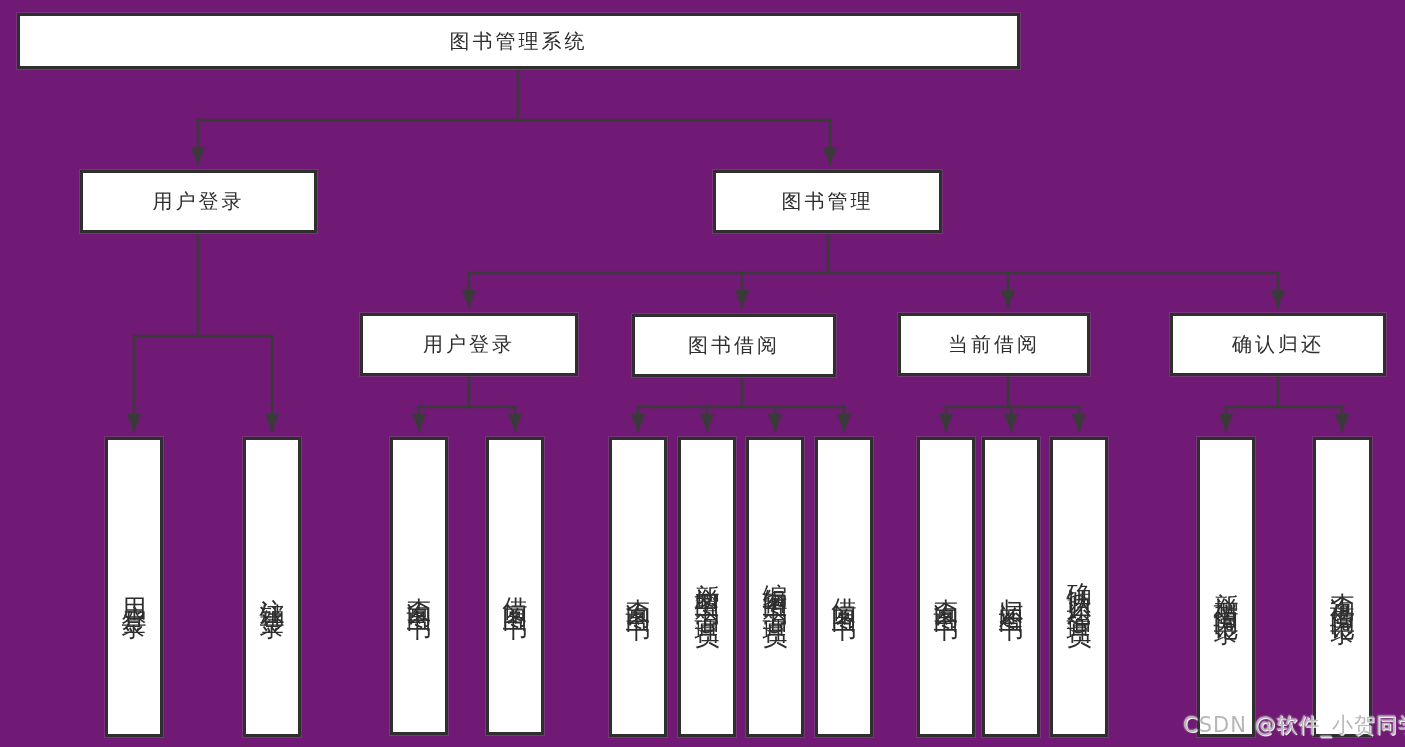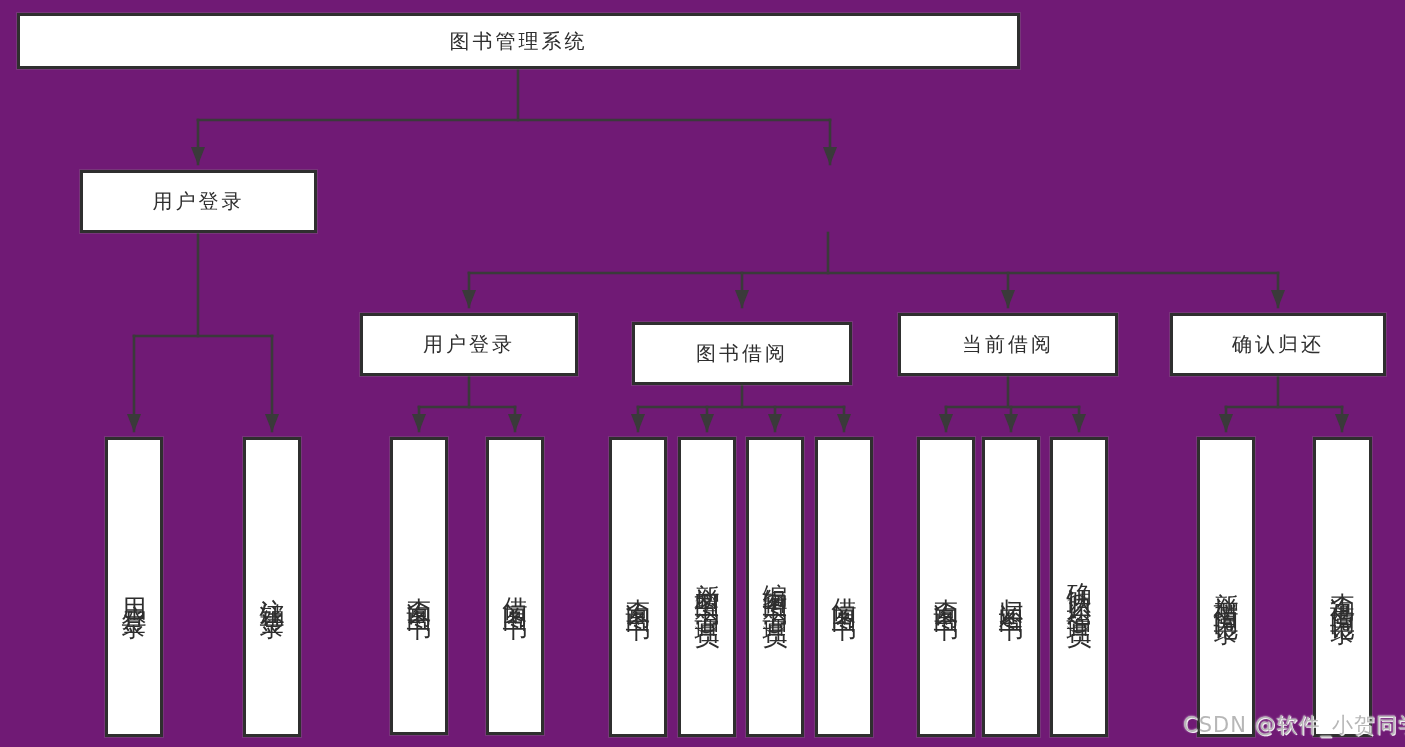--- a/index.html
+++ b/index.html
@@ -106,24 +106,25 @@
         <path d="M1226,407 H1342"></path>
         <path d="M1226,407 V431" marker-end="url(#arr)"></path>
         <path d="M1342,407 V431" marker-end="url(#arr)"></path>
       </g>
     </g>
   </svg>
 
   <div class="node hnode" style="left:17px; top:13px; width:1003px; height:56px;">图书管理系统</div>
 
   <div class="node hnode" style="left:80px; top:170px; width:237px; height:63px;">用户登录</div>
+  <div class="node hnode" style="left:713px; top:170px; width:229px; height:63px;">图书管理</div>
 
   <div class="node hnode" style="left:360px; top:313px; width:218px; height:63px;">用户登录</div>
-  <div class="node hnode" style="left:632px; top:322px; width:220px; height:63px;">图书借阅</div>
-  <div class="node hnode" style="left:898px; top:313px; width:220px; height:63px;">当前借阅</div>
+  <div class="node hnode" style="left:632px; top:314px; width:204px; height:63px;">图书借阅</div>
+  <div class="node hnode" style="left:898px; top:313px; width:192px; height:63px;">当前借阅</div>
   <div class="node hnode" style="left:1170px; top:313px; width:216px; height:63px;">确认归还</div>
 
   <div class="node leaf" style="left:105px; top:437px; width:58px; height:300px;">
     <span>用户登录</span>
     </div>
   <div class="node leaf" style="left:243px; top:437px; width:58px; height:300px;">
     <span>注销登录</span>
     </div>
 
   <div class="node leaf" style="left:390px; top:437px; width:58px; height:298px;">

